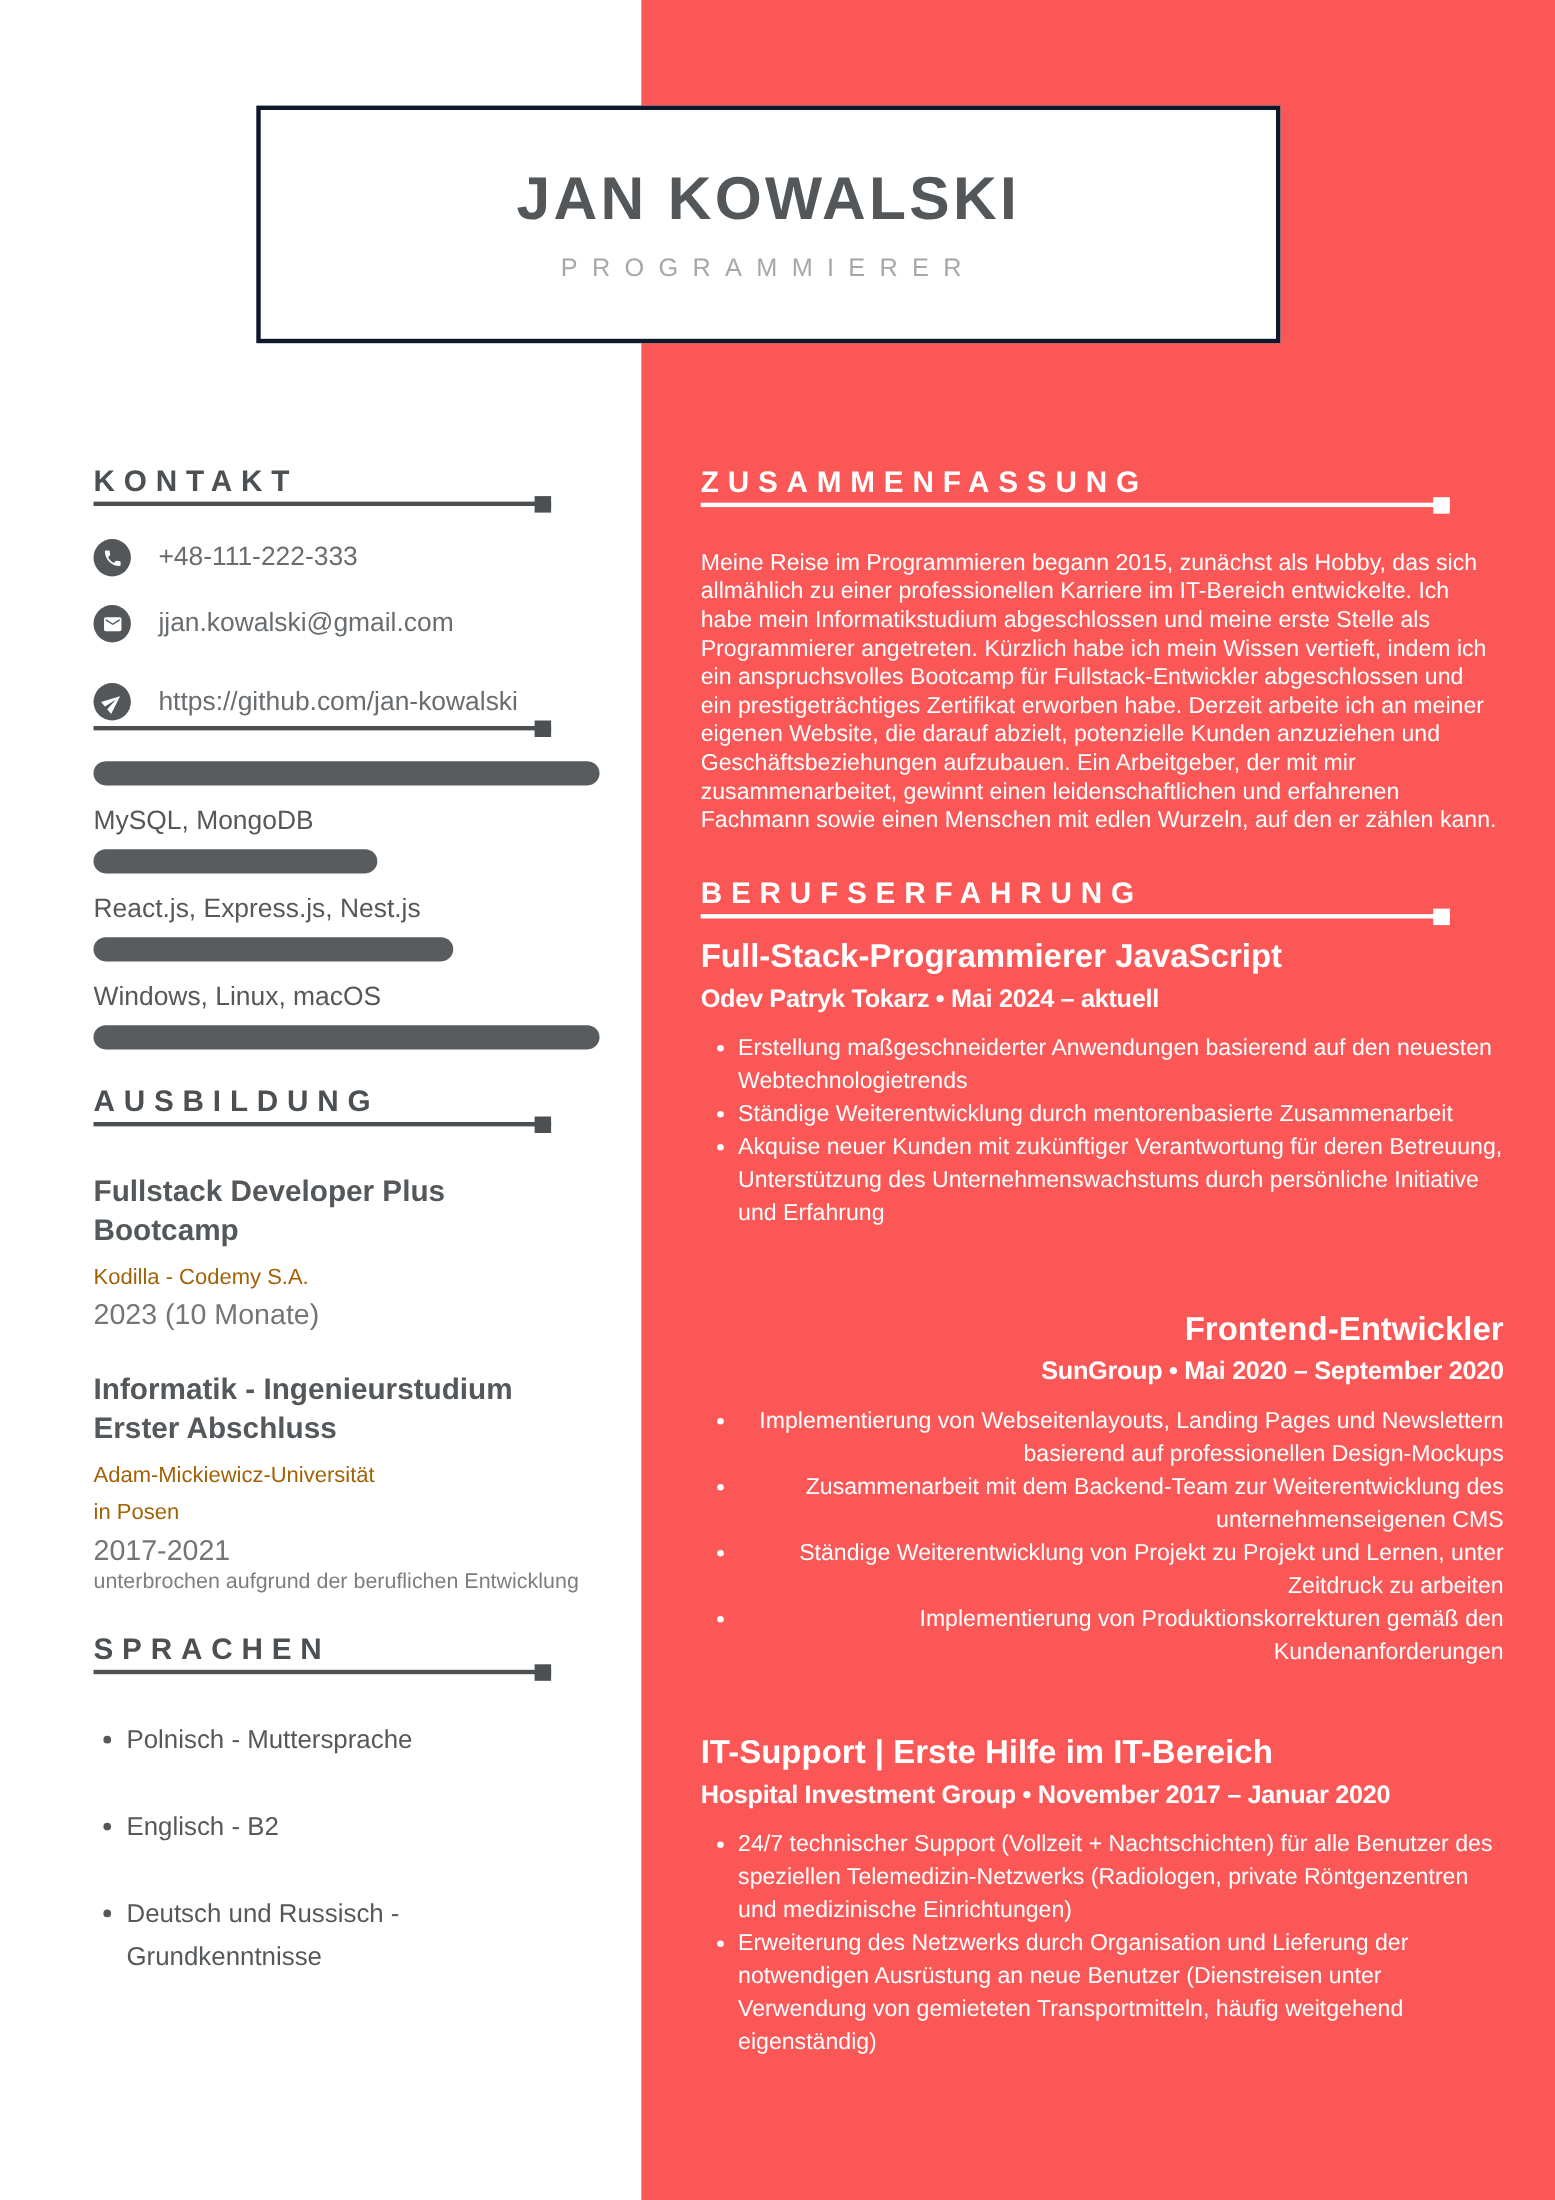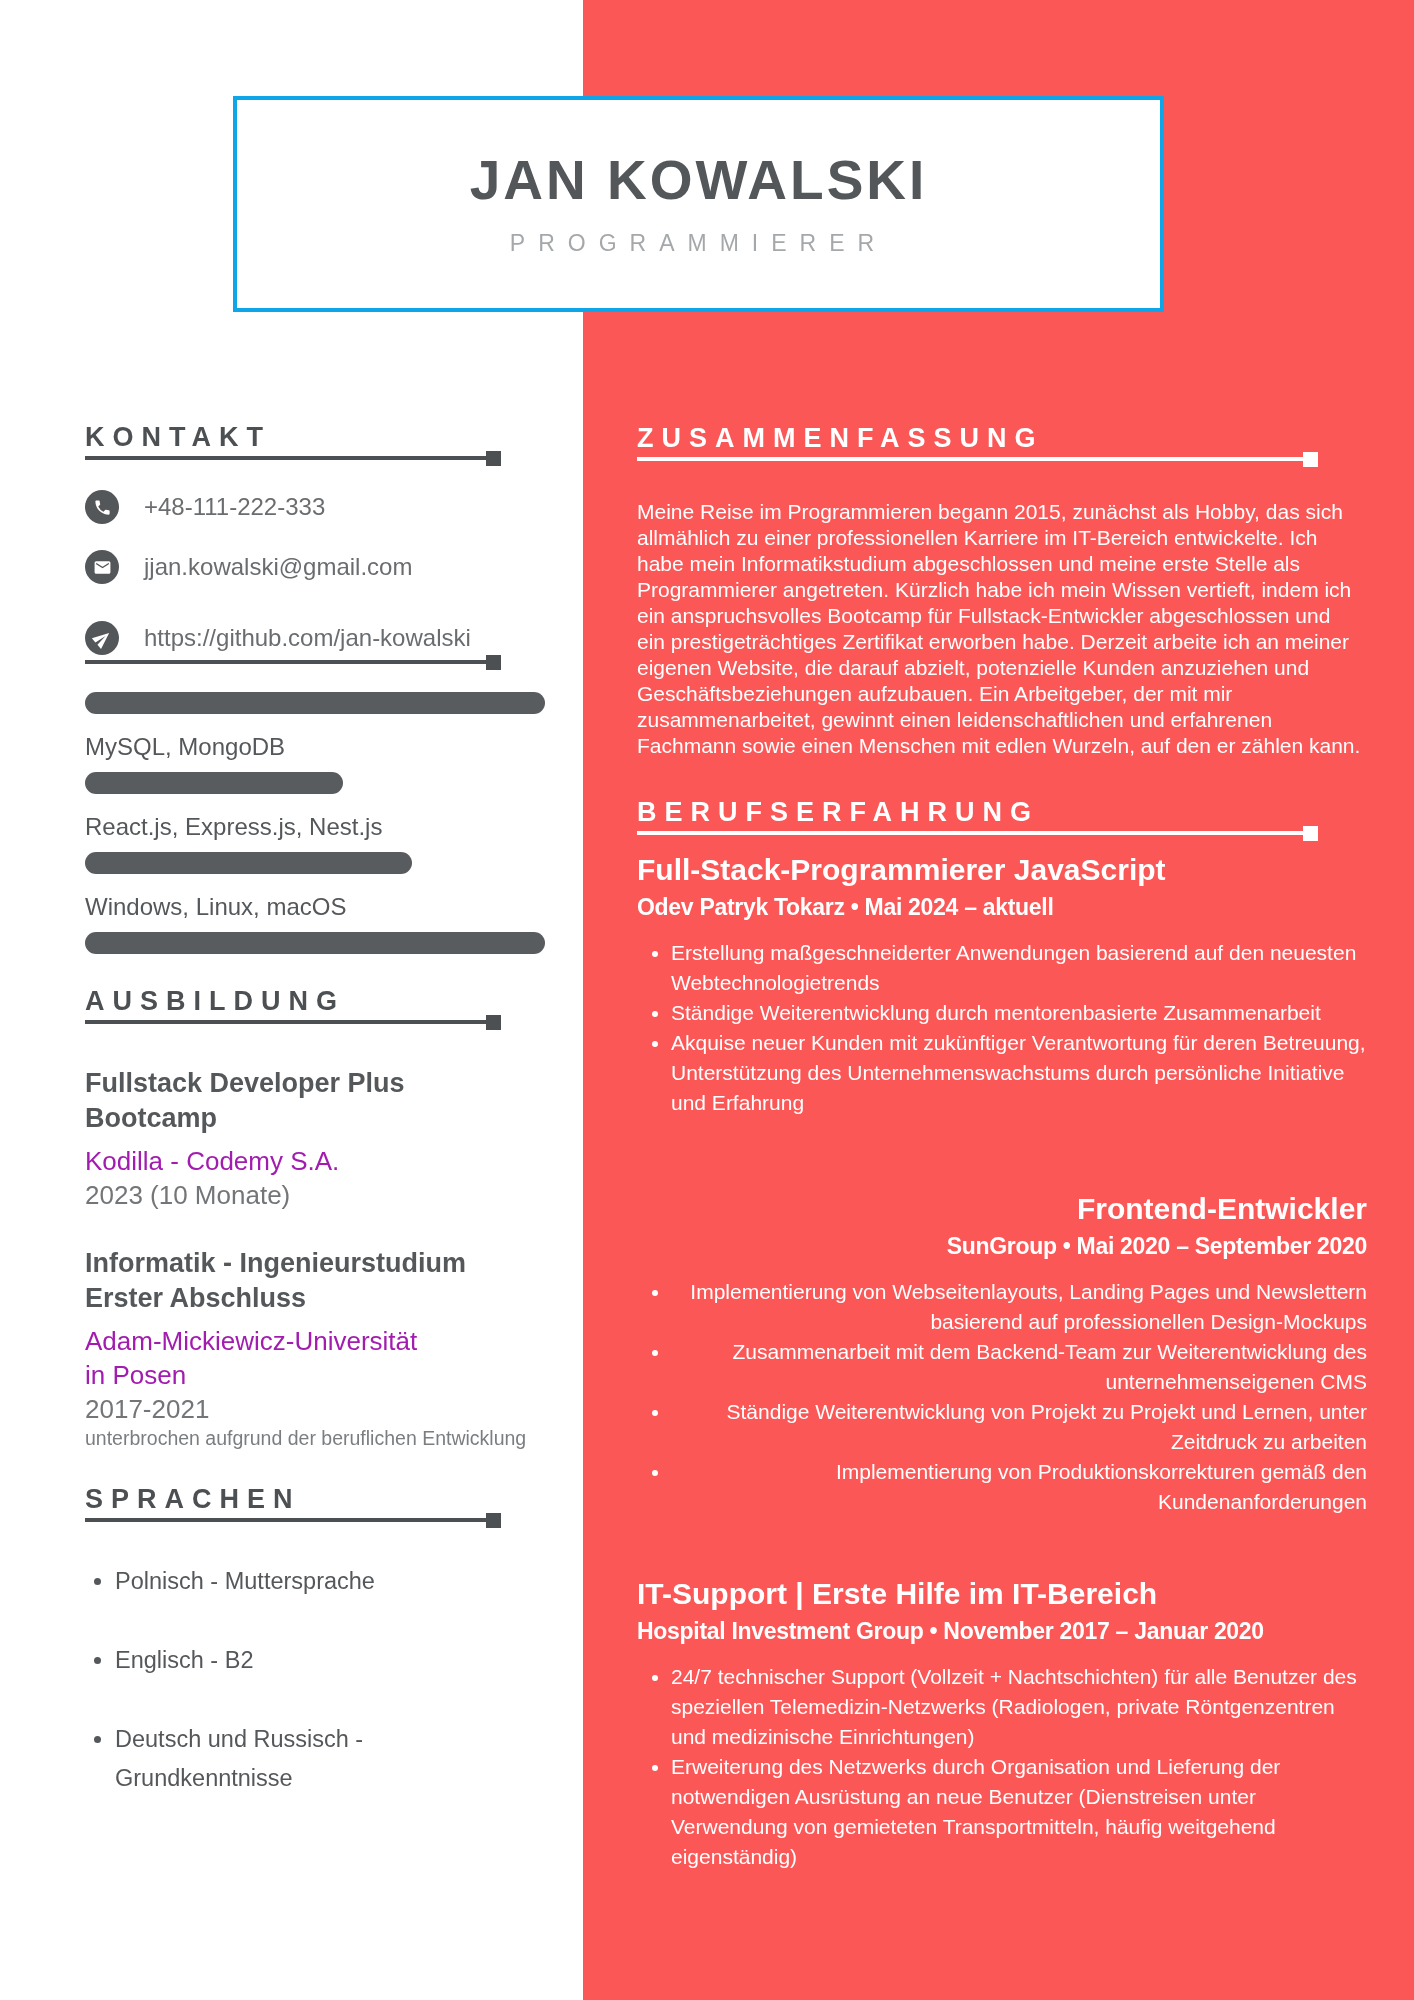--- a/index.html
+++ b/index.html
@@ -5,21 +5,21 @@
   html,body{margin:0;padding:0;background:#e8e8e8;}
   .page{
     position:relative;width:1414px;height:2000px;background:#ffffff;
     font-family:"Liberation Sans", sans-serif;overflow:hidden;margin:0 auto;
   }
   .red-col{position:absolute;left:583px;top:0;width:831px;height:2000px;background:#fb5757;}
 
   
   .header-box{
     position:absolute;left:233px;top:96px;width:931px;height:216px;background:#ffffff;
-    border:4px solid #0ea5e9;box-sizing:border-box;z-index:3;
+    border:4px solid #0f172a;box-sizing:border-box;z-index:3;
     display:flex;flex-direction:column;align-items:center;justify-content:center;
   }
   .name{font-size:55px;font-weight:700;color:#54575a;letter-spacing:3px;line-height:1;}
   .role{margin-top:24px;font-size:23px;color:#a5a8ab;letter-spacing:13px;line-height:1;}
 
   
   .sec-head{font-size:27px;font-weight:700;letter-spacing:8px;color:#4d5053;line-height:1;margin:0;}
   .rule{width:416px;height:4px;background:#4d5053;margin-top:5px;position:relative;}
   .rule::after{content:"";position:absolute;right:0;top:-5px;width:15px;height:15px;background:inherit;}
 
@@ -37,21 +37,21 @@
 
   .skills-head{margin-top:54px;}
   .skills{margin-top:28px;}
   .skill-label{font-size:24px;line-height:28px;color:#55585b;margin-bottom:11px;}
   .skill-bar{height:22px;border-radius:11px;background:#595c5f;margin-bottom:19px;}
 
   .edu-head{margin-top:34px;}
   .edu-entry1{margin-top:42px;}
   .edu-entry2{margin-top:34px;}
   .edu-title{font-size:27px;font-weight:700;line-height:35px;color:#55585b;white-space:pre-line;}
-  .edu-school{margin-top:8px;font-size:26px;line-height:34px;color:#a21caf;white-space:pre-line;}
+  .edu-school{margin-top:8px;font-size:20px;line-height:34px;color:#a16207;white-space:pre-line;}
   .edu-period{font-size:26px;line-height:34px;color:#737679;}
   .edu-note{font-size:19.5px;line-height:24px;color:#7b7e81;}
 
   .lang-head{margin-top:36px;}
   .lang-list{margin:34px 0 0 0;padding-left:30px;}
   .lang-list li{font-size:23.5px;line-height:39px;color:#55585b;margin-top:40px;}
   .lang-list li::marker{color:#55585b;}
 
   
   .main{position:absolute;left:637px;top:0;width:730px;z-index:2;color:#ffffff;}

